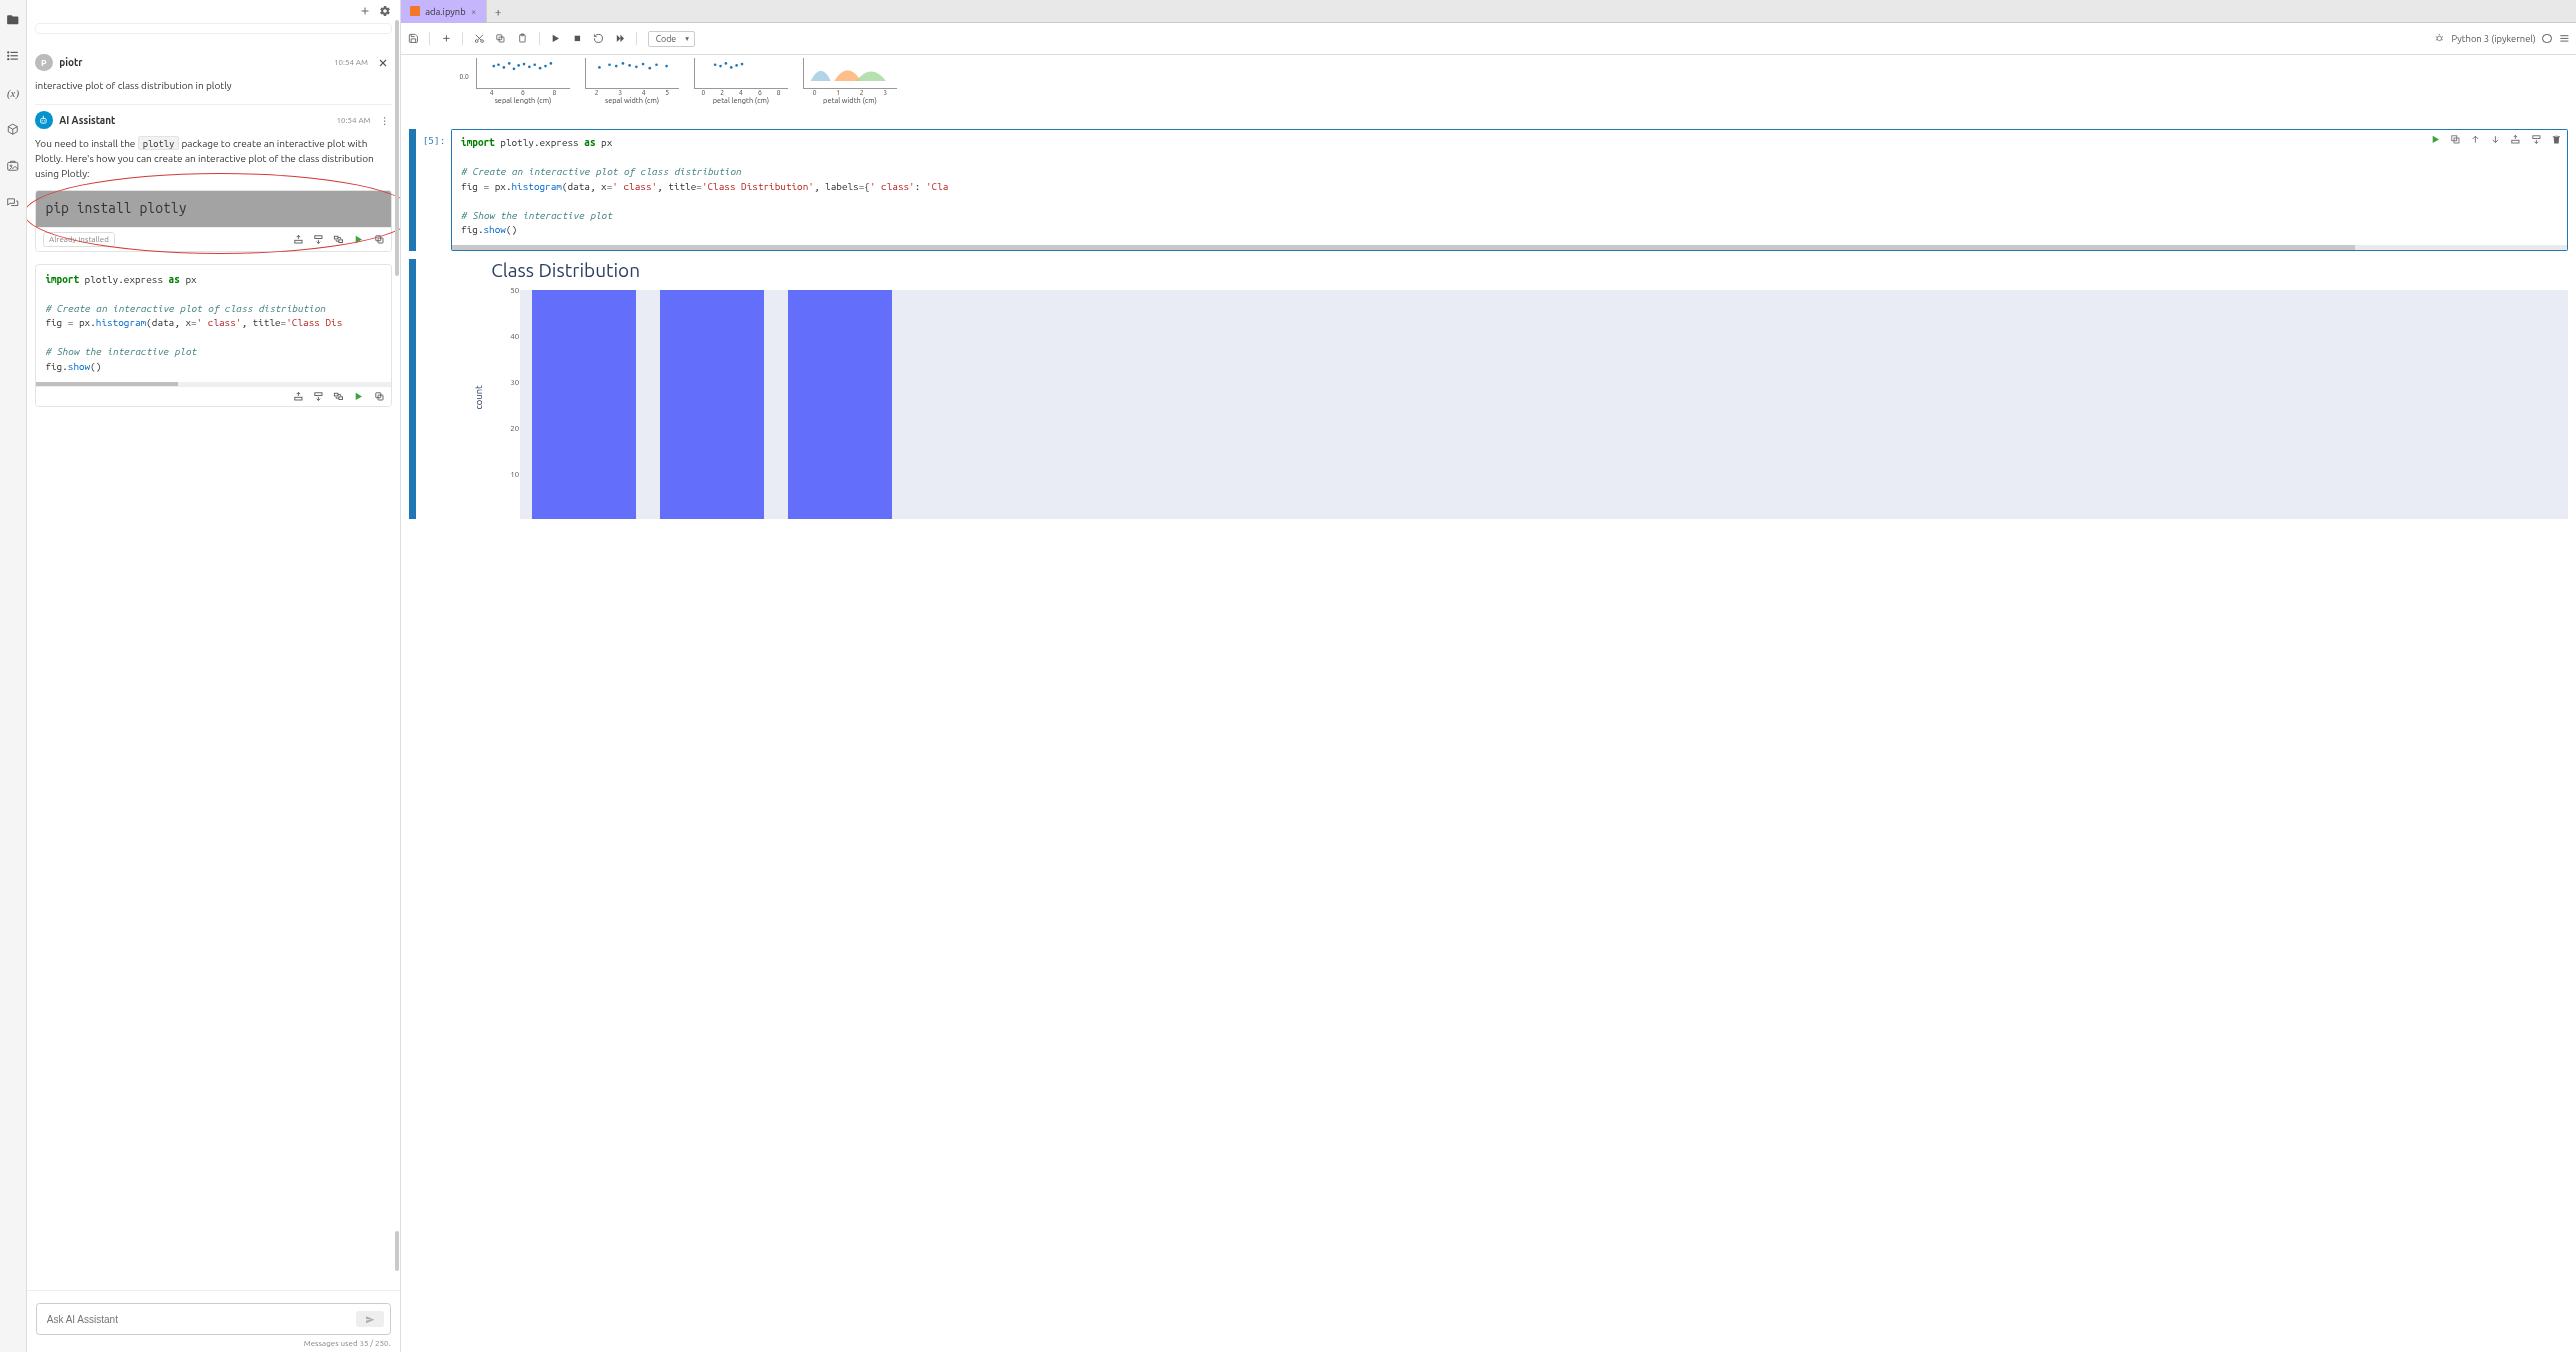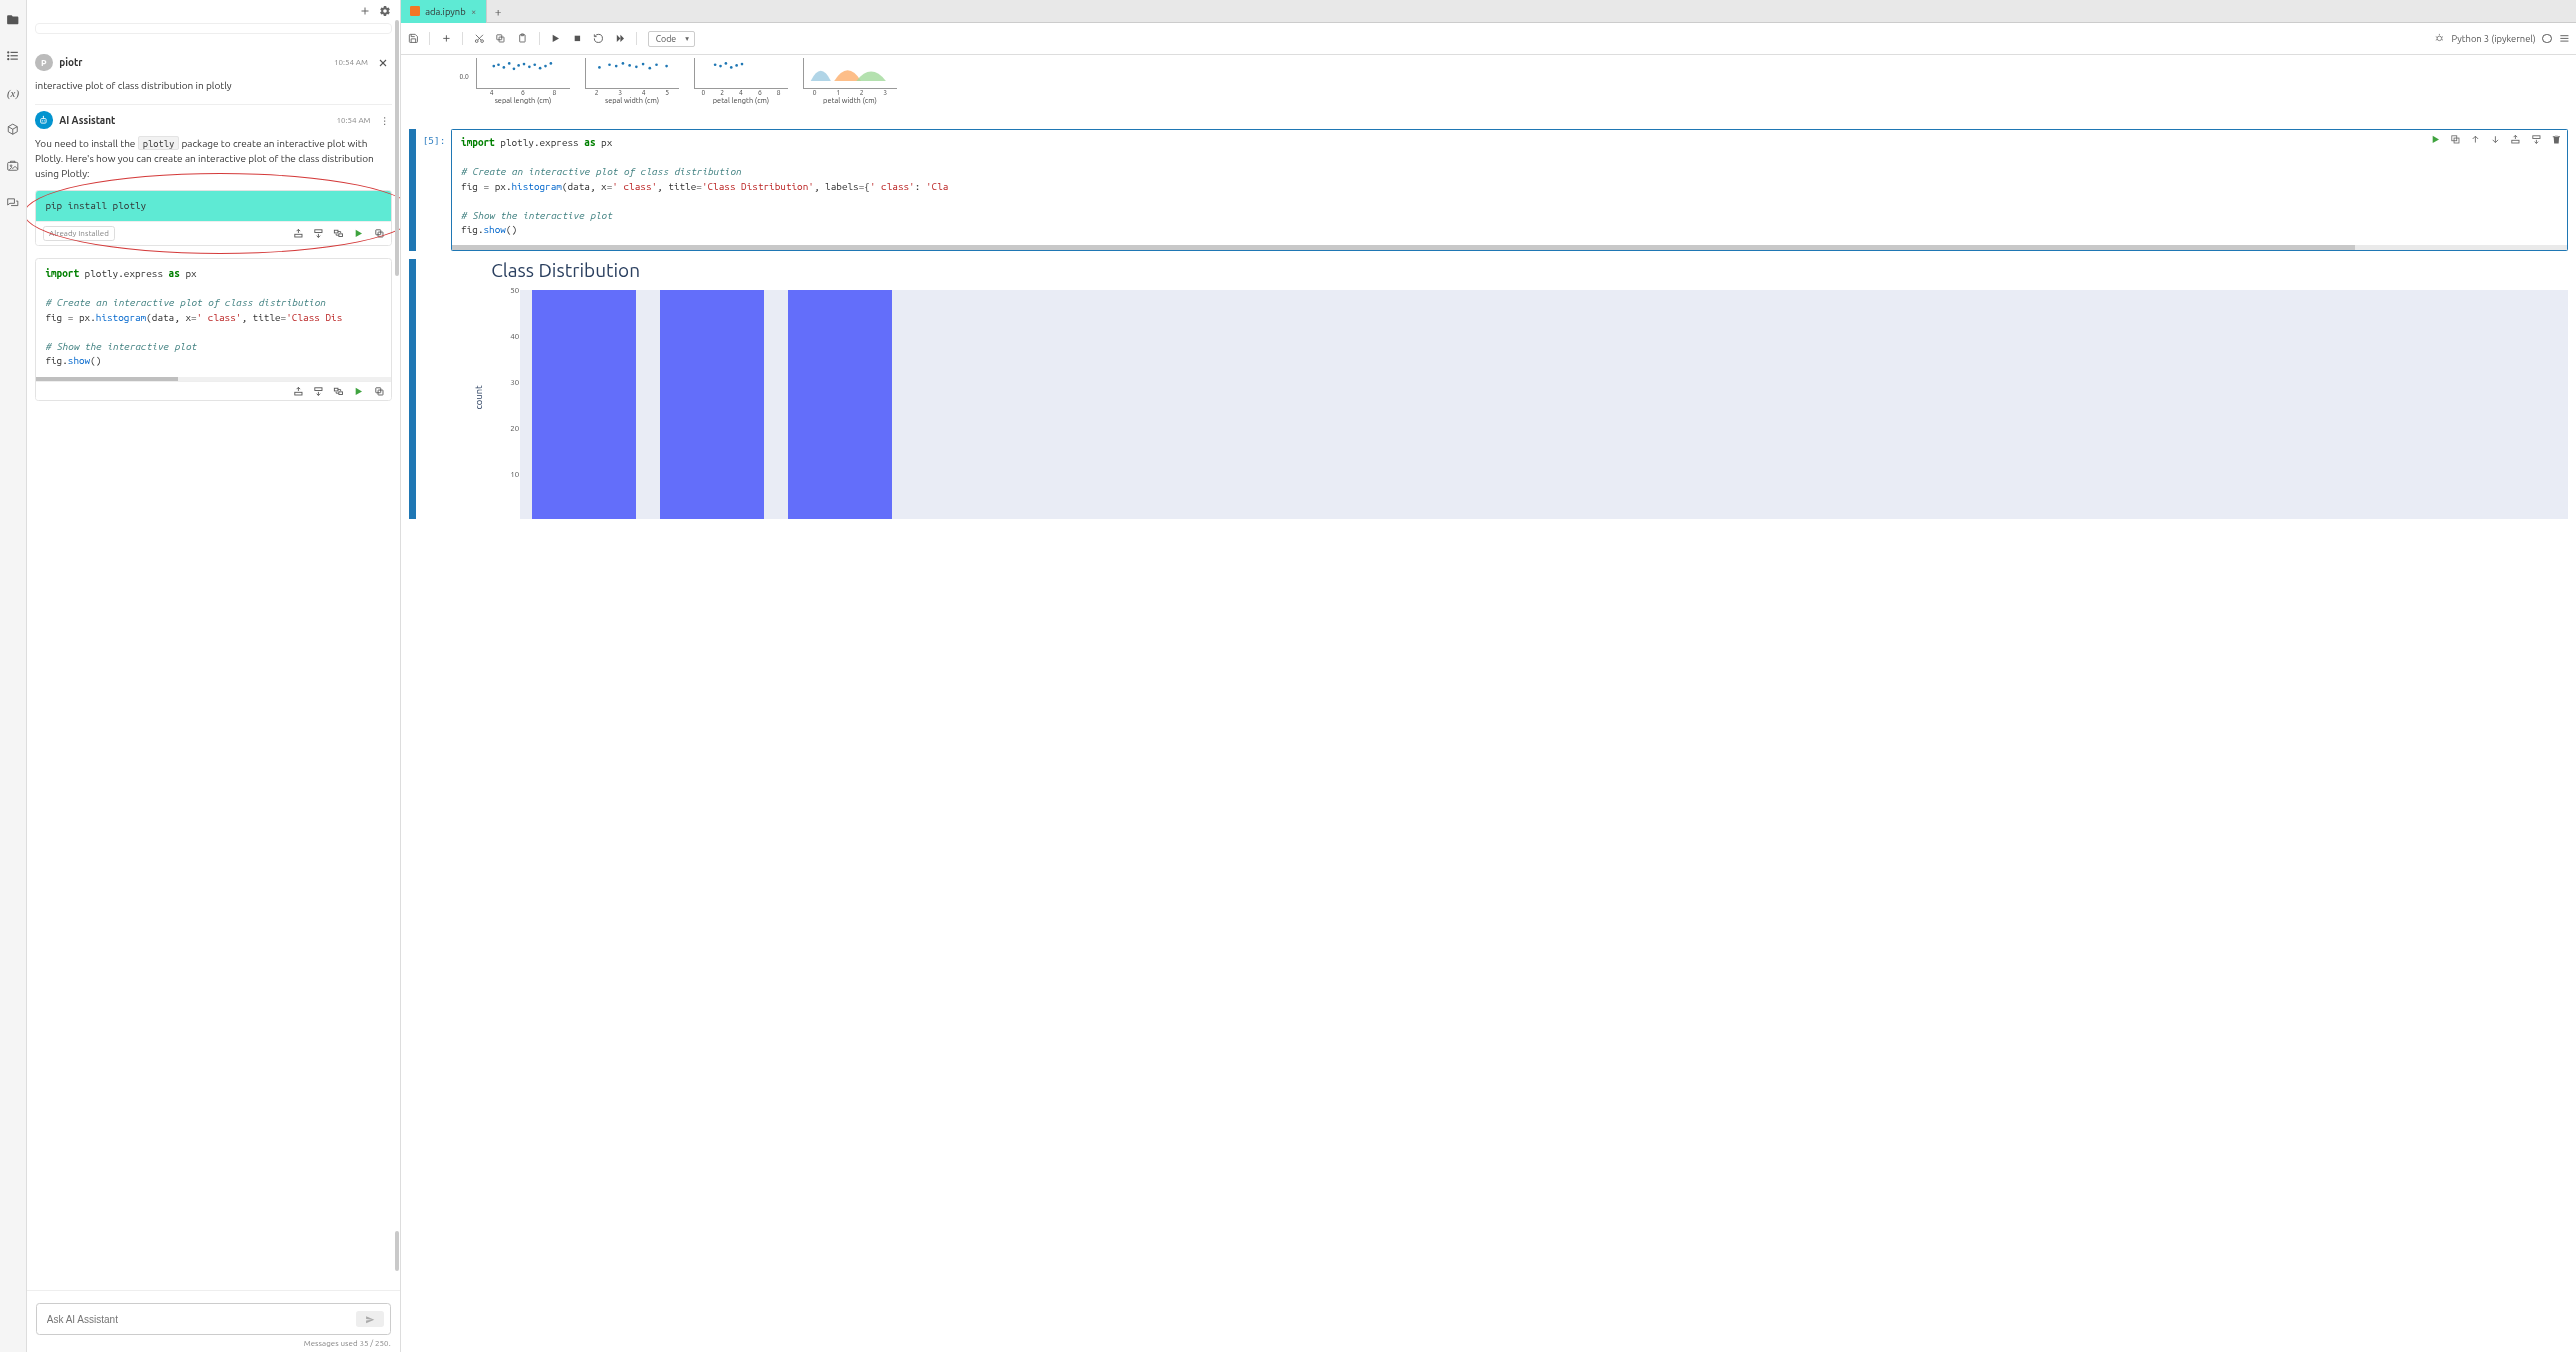--- a/index.html
+++ b/index.html
@@ -17,21 +17,21 @@
 .avatar { width: 17.5px; height: 17.5px; border-radius: 50%; display: flex; align-items: center; justify-content: center; font-size: 8.8px; font-weight: 600; color: #fff; }
 .avatar-user { background: #bbb; }
 .avatar-ai { background: #0394cf; }
 .msg-author { font-weight: 700; font-size: 10px; flex: 1; }
 .msg-time { font-size: 8px; color: #888; }
 .msg-close { cursor: pointer; color: #555; padding: 0 2.7px; }
 .msg-menu { cursor: pointer; color: #555; padding: 0 2.7px; }
 .msg-body { padding-left: 0; font-size: 10px; line-height: 1.5; }
 .inline-code { background: #f2f2f2; border: 0.7px solid #e3e3e3; border-radius: 2px; padding: 0.7px 4px; font-family: "Ubuntu Mono", Menlo, monospace; font-size: 9.4px; }
 .code-block { border: 0.7px solid #e3e3e3; border-radius: 3.4px; margin-top: 9.4px; background: #fff; overflow: hidden; }
-.code-block pre { padding: 8px 9.4px; background: #5eead4; font-family: "Ubuntu Mono", Menlo, monospace; font-size: 10px; line-height: 1.4; overflow-x: auto; white-space: pre; }
+.code-block pre { padding: 8px 9.4px; background: #a3a3a3; font-family: "Ubuntu Mono", Menlo, monospace; font-size: 14px; line-height: 1.4; overflow-x: auto; white-space: pre; }
 .code-toolbar { display: flex; align-items: center; justify-content: space-between; padding: 4px 6.7px; background: #fff; border-top: 0.7px solid #eee; }
 .already-badge { border: 0.7px solid #ddd; border-radius: 2.7px; padding: 2px 5.4px; font-size: 8px; color: #888; }
 .toolbar-actions { display: flex; gap: 9.4px; align-items: center; }
 .toolbar-icon { cursor: pointer; color: #555; display: flex; }
 .toolbar-icon.play { color: #3fa33f; }
 .code-block-2 { border: 0.7px solid #e3e3e3; border-radius: 3.4px; margin-top: 12px; overflow: hidden; }
 .code-block-2 pre { padding: 8px 9.4px; font-family: "Ubuntu Mono", Menlo, monospace; font-size: 10px; line-height: 1.45; overflow-x: auto; white-space: pre; }
 .kw-green { color: #008000; font-weight: bold; }
 .comment-it { color: #408080; font-style: italic; }
 .str-red { color: #ba2121; }
@@ -42,21 +42,21 @@
 .chat-scrollbar { position: absolute; right: 0; top: 20px; bottom: 81px; width: 5.4px; }
 .chat-scrollbar-thumb { position: absolute; right: 0.7px; top: 0; width: 4px; height: 256px; background: #c9c9c9; border-radius: 2px; }
 .chat-scrollbar-thumb2 { position: absolute; right: 0.7px; bottom: 0; width: 4px; height: 40px; background: #c9c9c9; border-radius: 2px; }
 .chat-input-wrap { border-top: 0.7px solid #eee; padding: 12px 9.4px 4px 9.4px; }
 .chat-input { display: flex; align-items: center; border: 0.7px solid #ccc; border-radius: 3.4px; padding: 6.7px 5.4px 6.7px 9.4px; }
 .chat-input input { flex: 1; border: none; outline: none; font-size: 10px; background: transparent; }
 .send-btn { background: #eee; border-radius: 2.7px; padding: 3.4px 8px; color: #aaa; cursor: pointer; }
 .usage { text-align: right; font-size: 8px; color: #888; margin-top: 4px; }
 .notebook { flex: 1; display: flex; flex-direction: column; background: #fff; }
 .tabbar { display: flex; align-items: center; background: #e8e8e8; height: 23px; border-bottom: 0.7px solid #ccc; }
-.tab { display: flex; align-items: center; gap: 5.4px; background: #5eead4; height: 23px; padding: 0 9.4px; border-right: 0.7px solid #ccc; font-size: 9.4px; }
+.tab { display: flex; align-items: center; gap: 5.4px; background: #c4b5fd; height: 23px; padding: 0 9.4px; border-right: 0.7px solid #ccc; font-size: 9.4px; }
 .tab-icon-nb { width: 9.4px; height: 9.4px; background: #f37726; border-radius: 1.3px; }
 .tab-close { cursor: pointer; color: #666; }
 .tab-add { padding: 0 8px; cursor: pointer; color: #555; font-size: 12px; }
 .nb-toolbar { display: flex; align-items: center; height: 32px; border-bottom: 0.7px solid #ddd; padding: 0 6.7px; gap: 10.8px; color: #555; }
 .nb-toolbar .sep { width: 0.7px; height: 13.5px; background: #ddd; }
 .nb-cell-type { border: 0.7px solid #ccc; border-radius: 2px; padding: 2px 17.5px 2px 6.7px; font-size: 8.8px; position: relative; }
 .nb-cell-type::after { content: "▾"; position: absolute; right: 4.7px; top: 2.7px; font-size: 7.4px; color: #666; }
 .nb-toolbar-right { margin-left: auto; display: flex; align-items: center; gap: 6.7px; font-size: 9.4px; }
 .kernel-circle { width: 9.4px; height: 9.4px; border: 1px solid #555; border-radius: 50%; }
 .nb-content { flex: 1; overflow: auto; padding: 2.7px 8px 0 8px; }

